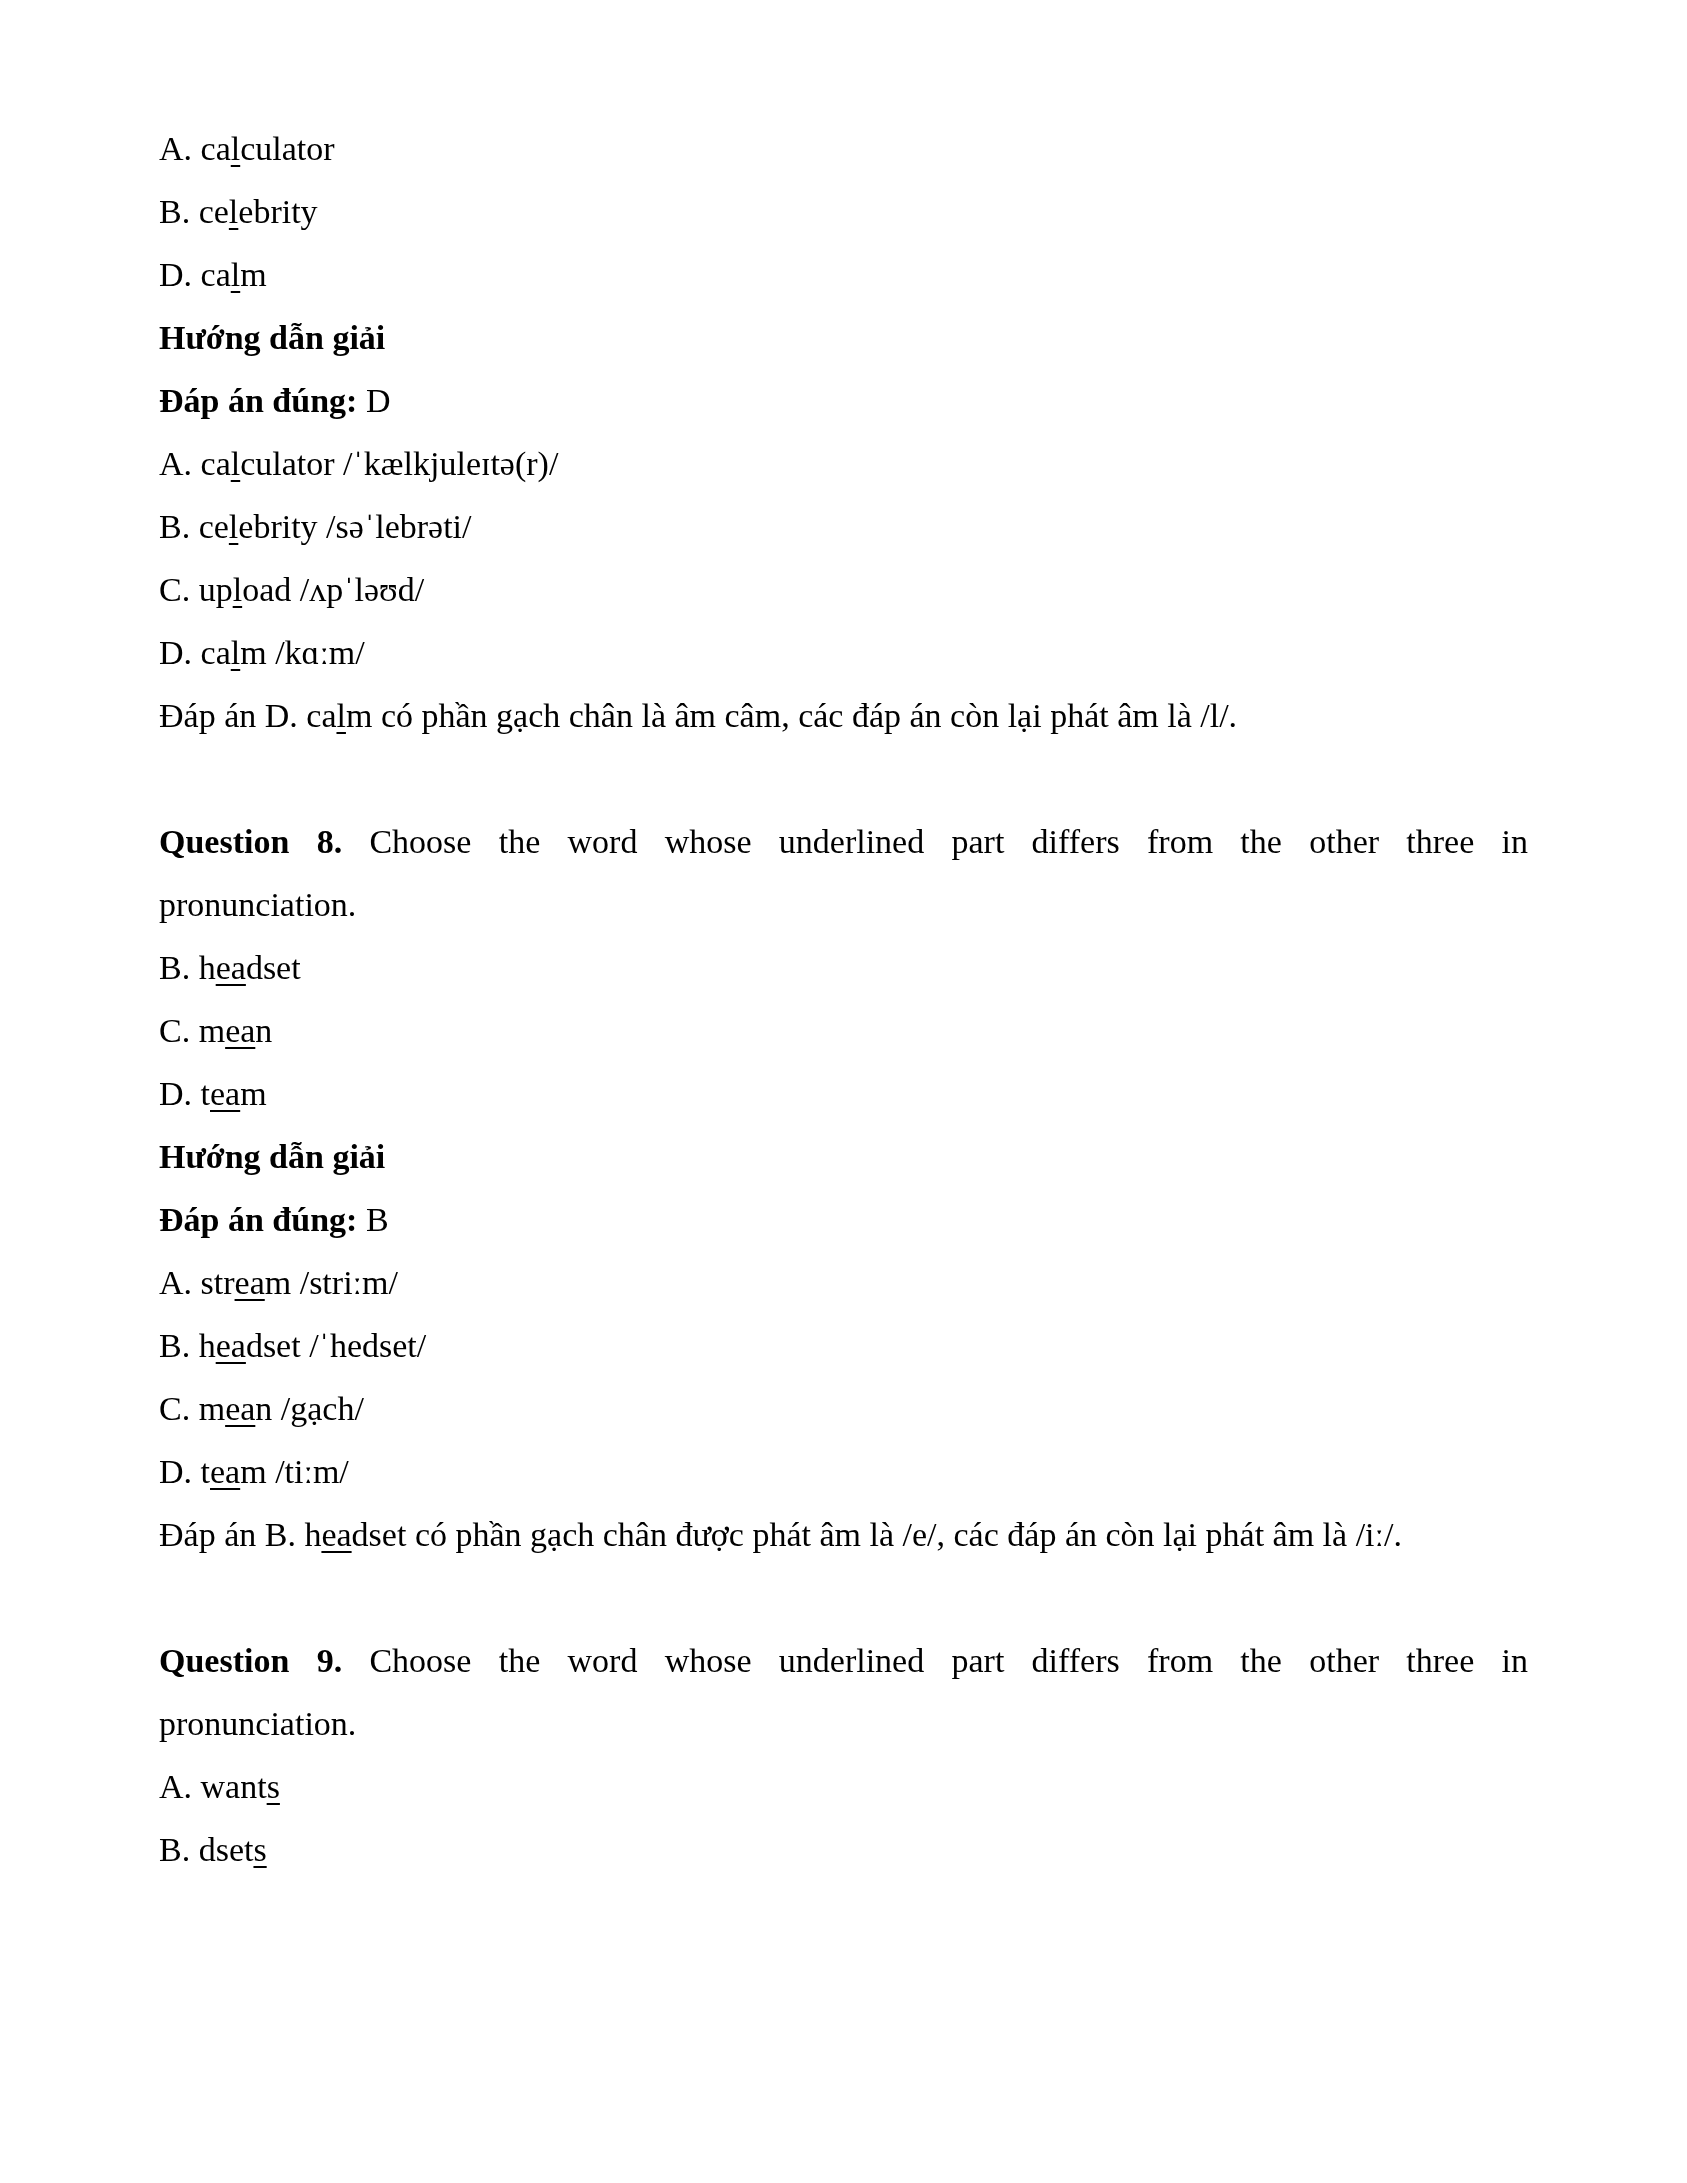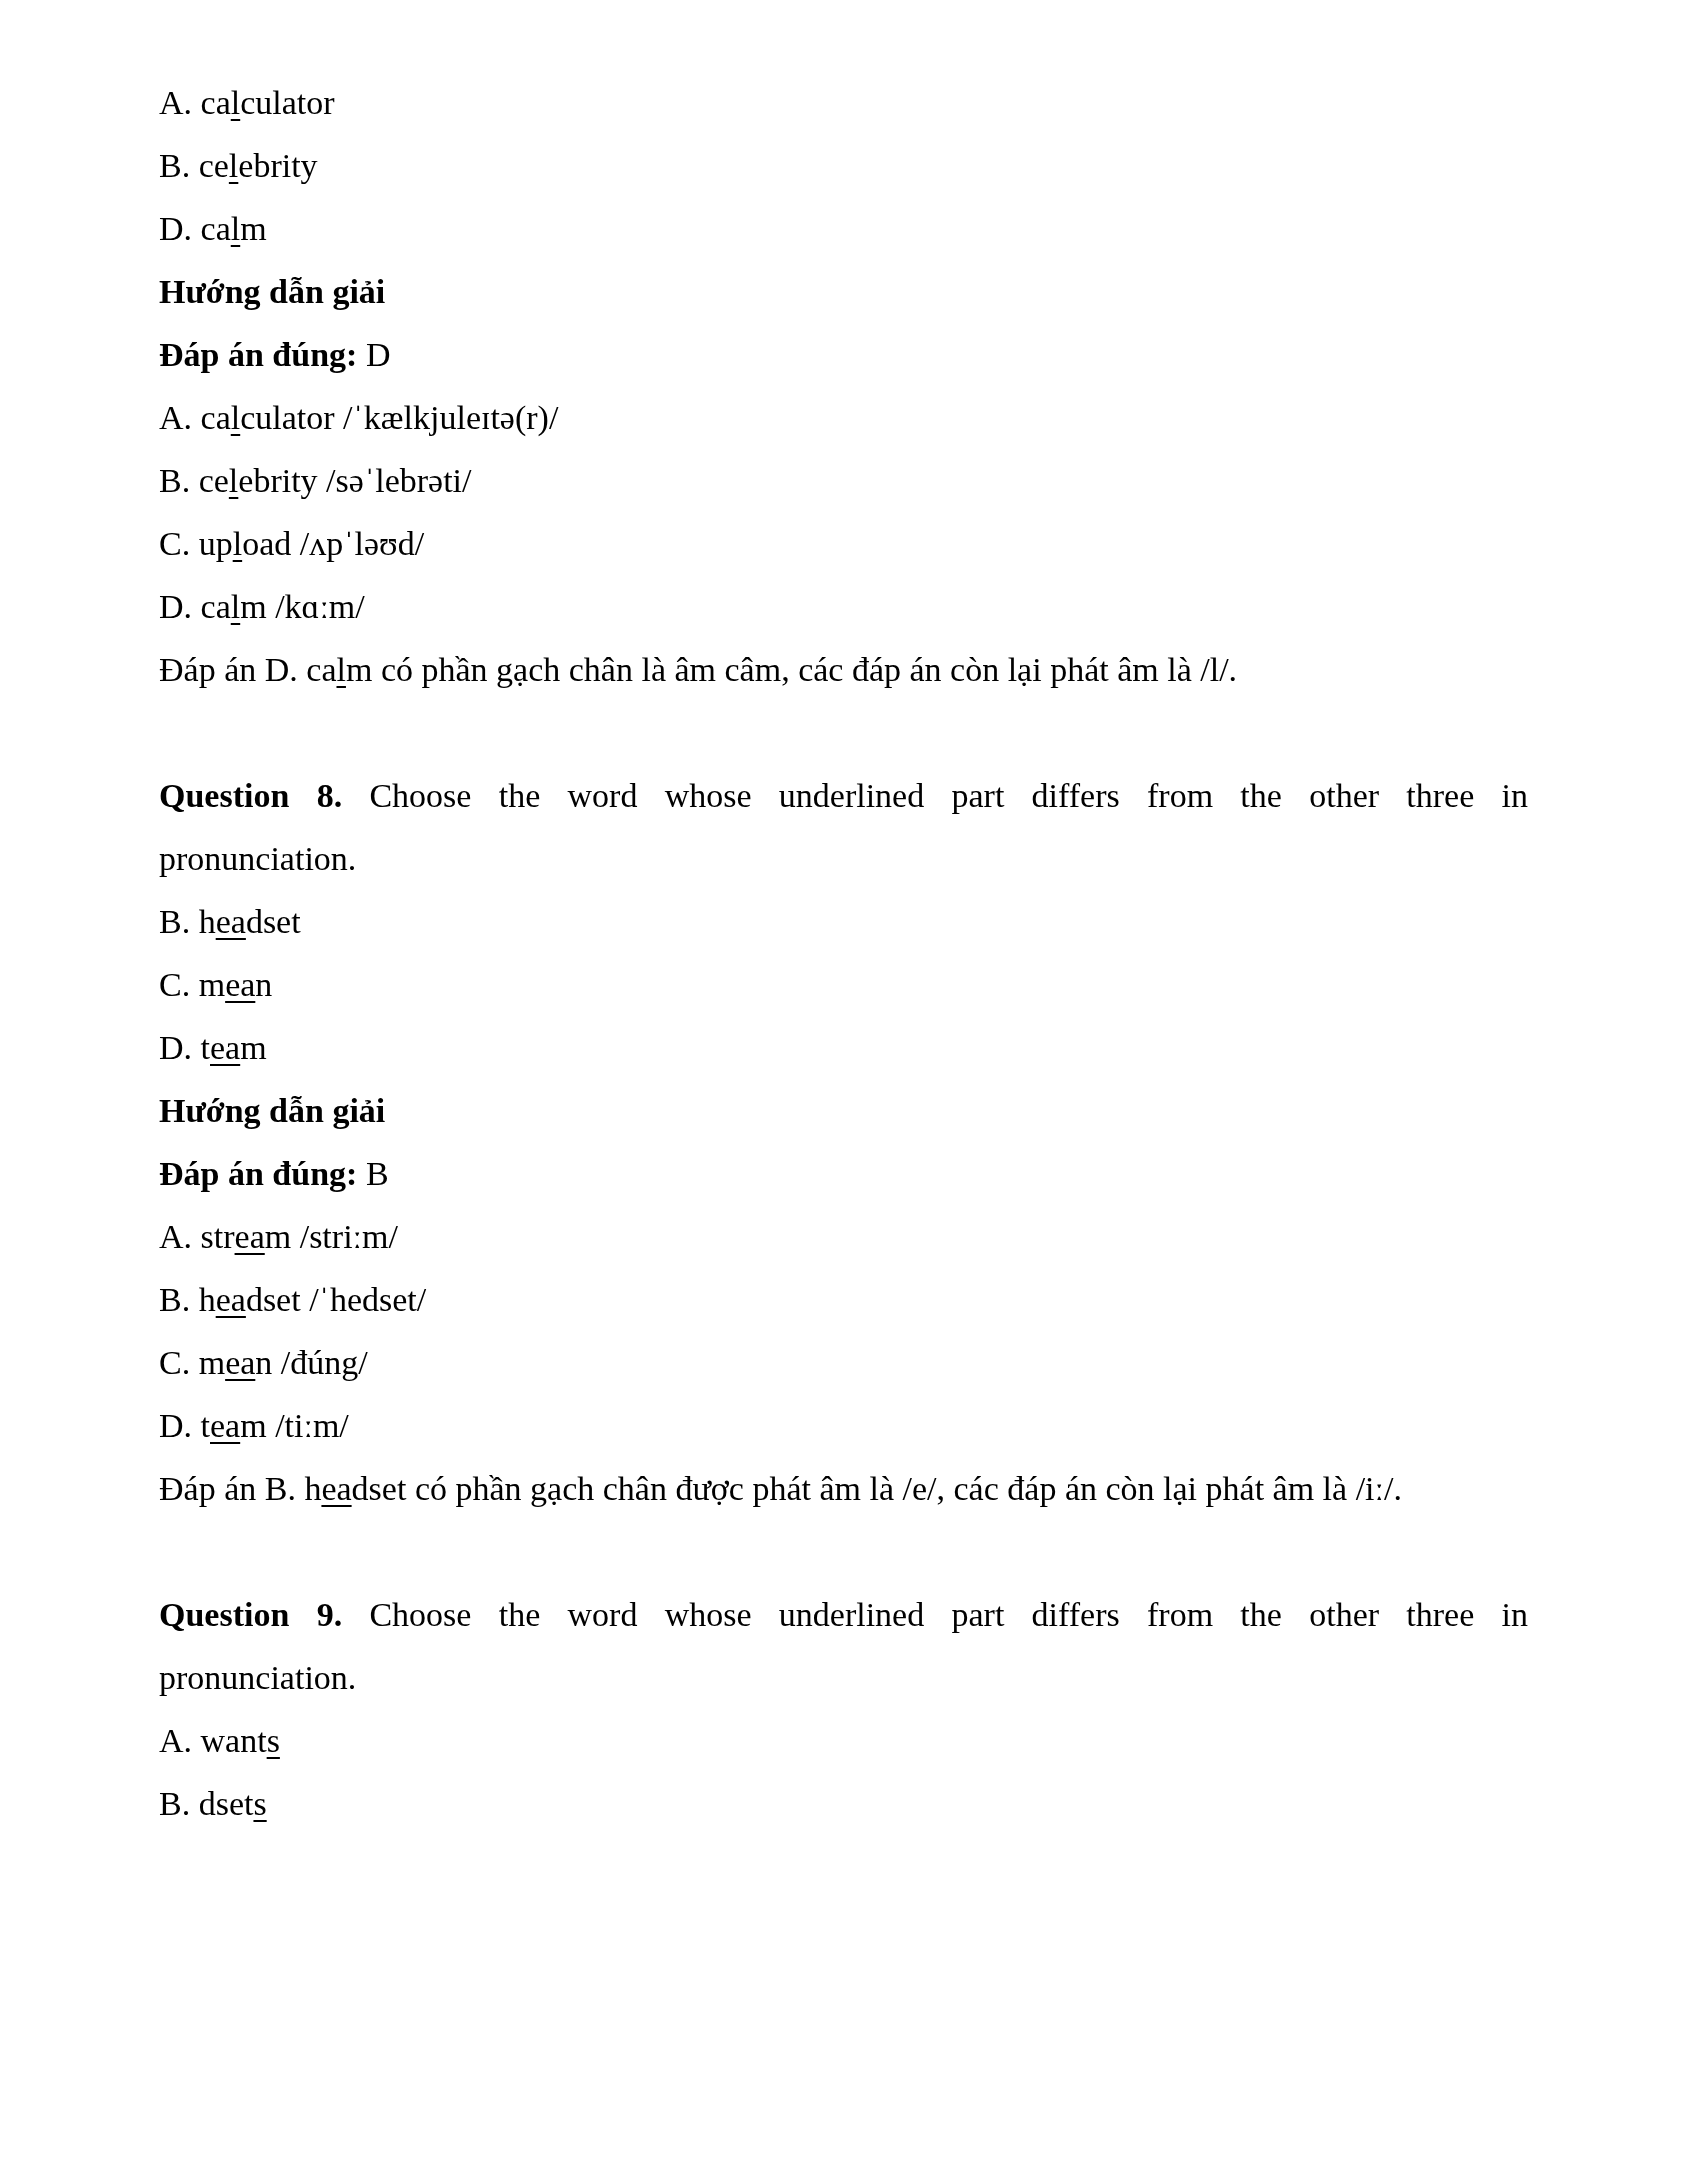--- a/index.html
+++ b/index.html
@@ -11,21 +11,21 @@
     width: 1687px;
     height: 2183px;
     color: #000000;
     font-family: "Liberation Serif", "DejaVu Serif", serif;
     font-size: 34px;
   }
   .doc {
     box-sizing: border-box;
     width: 1687px;
     height: 2183px;
-    padding: 71px 159px 0 159px;
+    padding: 117px 159px 0 159px;
     background: #ffffff;
     overflow: hidden;
   }
   .para {
     line-height: 63px;
     min-height: 63px;
     white-space: pre-wrap;
   }
   .spacer {
     height: 63px;
@@ -61,21 +61,21 @@
       <div class="para spacer"></div>
       <div class="para justify"><span class="bold">Question 8.</span><span> Choose the word whose underlined part differs from the other three in</span></div>
       <div class="para"><span>pronunciation.</span></div>
       <div class="para"><span>B. h</span><span class="ul">ea</span><span>dset</span></div>
       <div class="para"><span>C. m</span><span class="ul">ea</span><span>n</span></div>
       <div class="para"><span>D. t</span><span class="ul">ea</span><span>m</span></div>
       <div class="para"><span class="bold">Hướng dẫn giải</span></div>
       <div class="para"><span class="bold">Đáp án đúng:</span><span> B</span></div>
       <div class="para"><span>A. str</span><span class="ul">ea</span><span>m /striːm/</span></div>
       <div class="para"><span>B. h</span><span class="ul">ea</span><span>dset /ˈhedset/</span></div>
-      <div class="para"><span>C. m</span><span class="ul">ea</span><span>n /đúng/</span></div>
+      <div class="para"><span>C. m</span><span class="ul">ea</span><span>n /gạch/</span></div>
       <div class="para"><span>D. t</span><span class="ul">ea</span><span>m /tiːm/</span></div>
       <div class="para"><span>Đáp án B. h</span><span class="ul">ea</span><span>dset có phần gạch chân được phát âm là /e/, các đáp án còn lại phát âm là /iː/.</span></div>
       <div class="para spacer"></div>
       <div class="para justify"><span class="bold">Question 9.</span><span> Choose the word whose underlined part differs from the other three in</span></div>
       <div class="para"><span>pronunciation.</span></div>
       <div class="para"><span>A. want</span><span class="ul">s</span></div>
       <div class="para"><span>B. dset</span><span class="ul">s</span></div>
     </div>
 </div>
 

